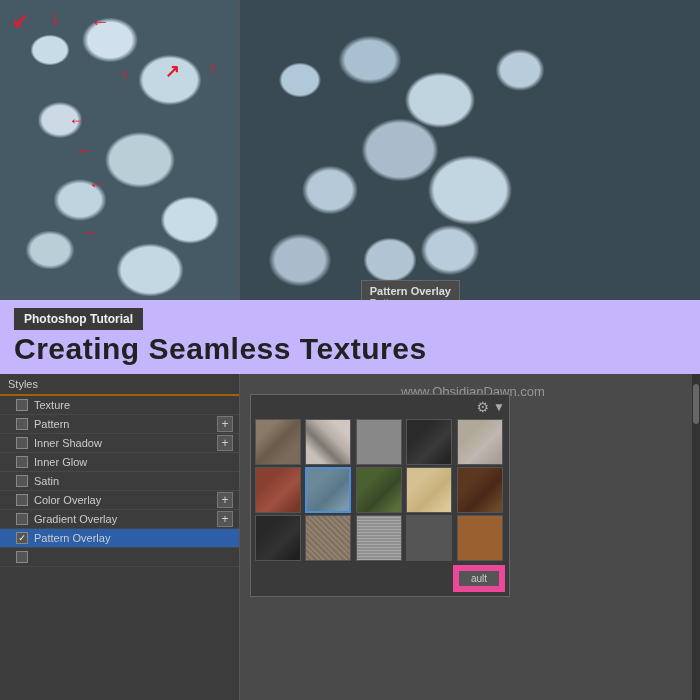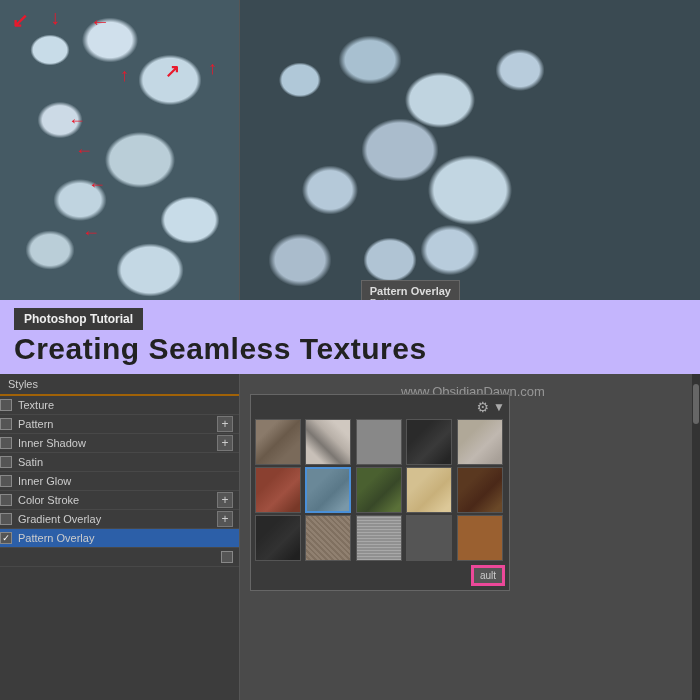--- a/index.html
+++ b/index.html
@@ -126,25 +126,24 @@
     .panel-header {
       padding: 4px 8px;
       font-size: 11px;
       color: #ccc;
       border-bottom: 2px solid #a16207;
     }
 
     .style-item {
       display: flex;
       align-items: center;
-      padding: 3px 0;
+      padding: 3px 16px;
       border-bottom: 1px solid #484848;
       position: relative;
       cursor: default;
-      justify-content: flex-end;
     }
     .style-item.active {
       background: #2c5fa8;
     }
 
     .style-checkbox {
       width: 12px;
       height: 12px;
       border: 1px solid #888;
       background: #555;
@@ -261,22 +260,22 @@
     .thumb-fabric { background: repeating-linear-gradient(45deg, #908070, #908070 2px, #807060 2px, #807060 4px); }
     .thumb-brushed-metal { background: repeating-linear-gradient(0deg, #a8a8a8, #a8a8a8 1px, #909090 1px, #909090 3px); }
     .thumb-grid-pattern { background: #555; }
     .thumb-wood { background: linear-gradient(0deg, #9a6030 33%, #8a5020 33%, #8a5020 34%, #9a6030 34%); }
 
     .default-btn {
       margin-top: 4px;
       font-size: 10px;
       color: #ccc;
       background: #555;
-      border: 3px solid #ec4899;
-      padding: 2px 6px;
+      border: 6px solid #ec4899;
+      padding: 2px 12px;
       cursor: pointer;
       float: right;
     }
 
     
     .scroll-mock {
       position: absolute;
       right: 0;
       top: 0;
       width: 8px;
@@ -337,29 +336,29 @@
           <span class="style-label">Pattern</span>
           <div class="style-add-btn">+</div>
         </div>
         <div class="style-item">
           <div class="style-checkbox"></div>
           <span class="style-label">Inner Shadow</span>
           <div class="style-add-btn">+</div>
         </div>
         <div class="style-item">
           <div class="style-checkbox"></div>
+          <span class="style-label">Inner Glow</span>
+        </div>
+        <div class="style-item">
+          <div class="style-checkbox"></div>
           <span class="style-label">Satin</span>
         </div>
         <div class="style-item">
           <div class="style-checkbox"></div>
-          <span class="style-label">Inner Glow</span>
-        </div>
-        <div class="style-item">
-          <div class="style-checkbox"></div>
-          <span class="style-label">Color Stroke</span>
+          <span class="style-label">Color Overlay</span>
           <div class="style-add-btn">+</div>
         </div>
         <div class="style-item">
           <div class="style-checkbox"></div>
           <span class="style-label">Gradient Overlay</span>
           <div class="style-add-btn">+</div>
         </div>
         <div class="style-item active">
           <div class="style-checkbox checked"></div>
           <span class="style-label">Pattern Overlay</span>

